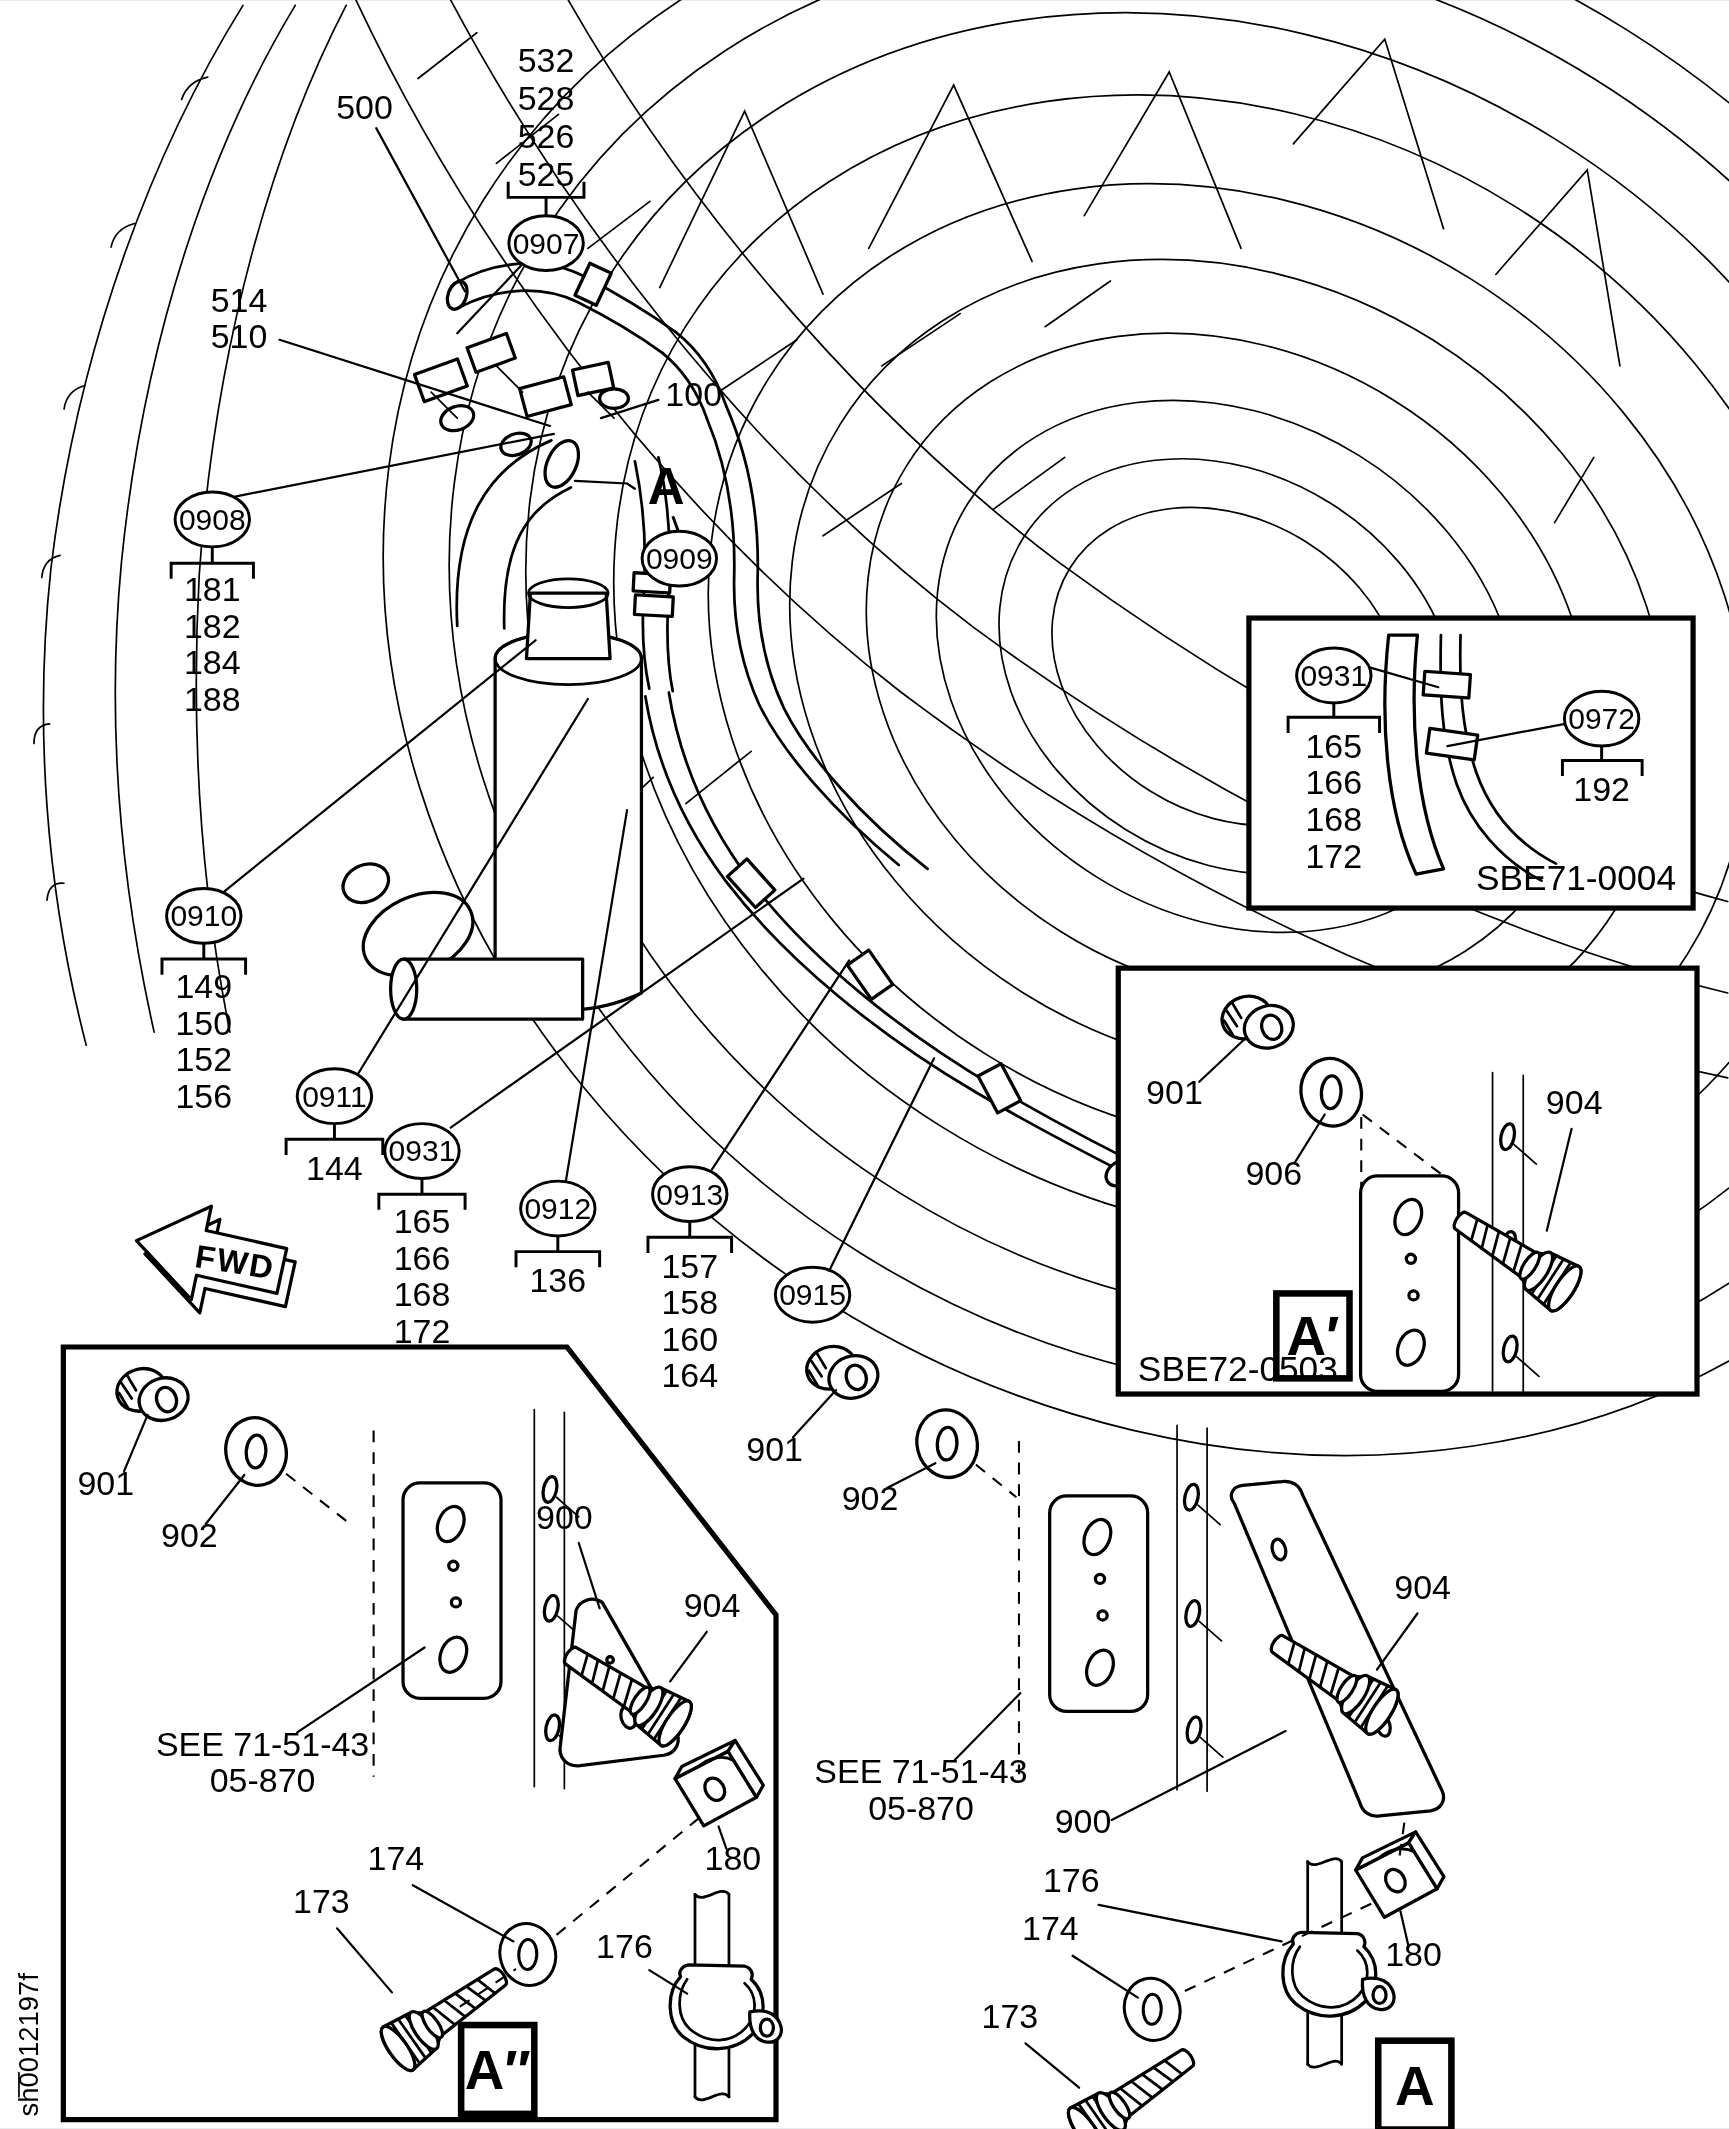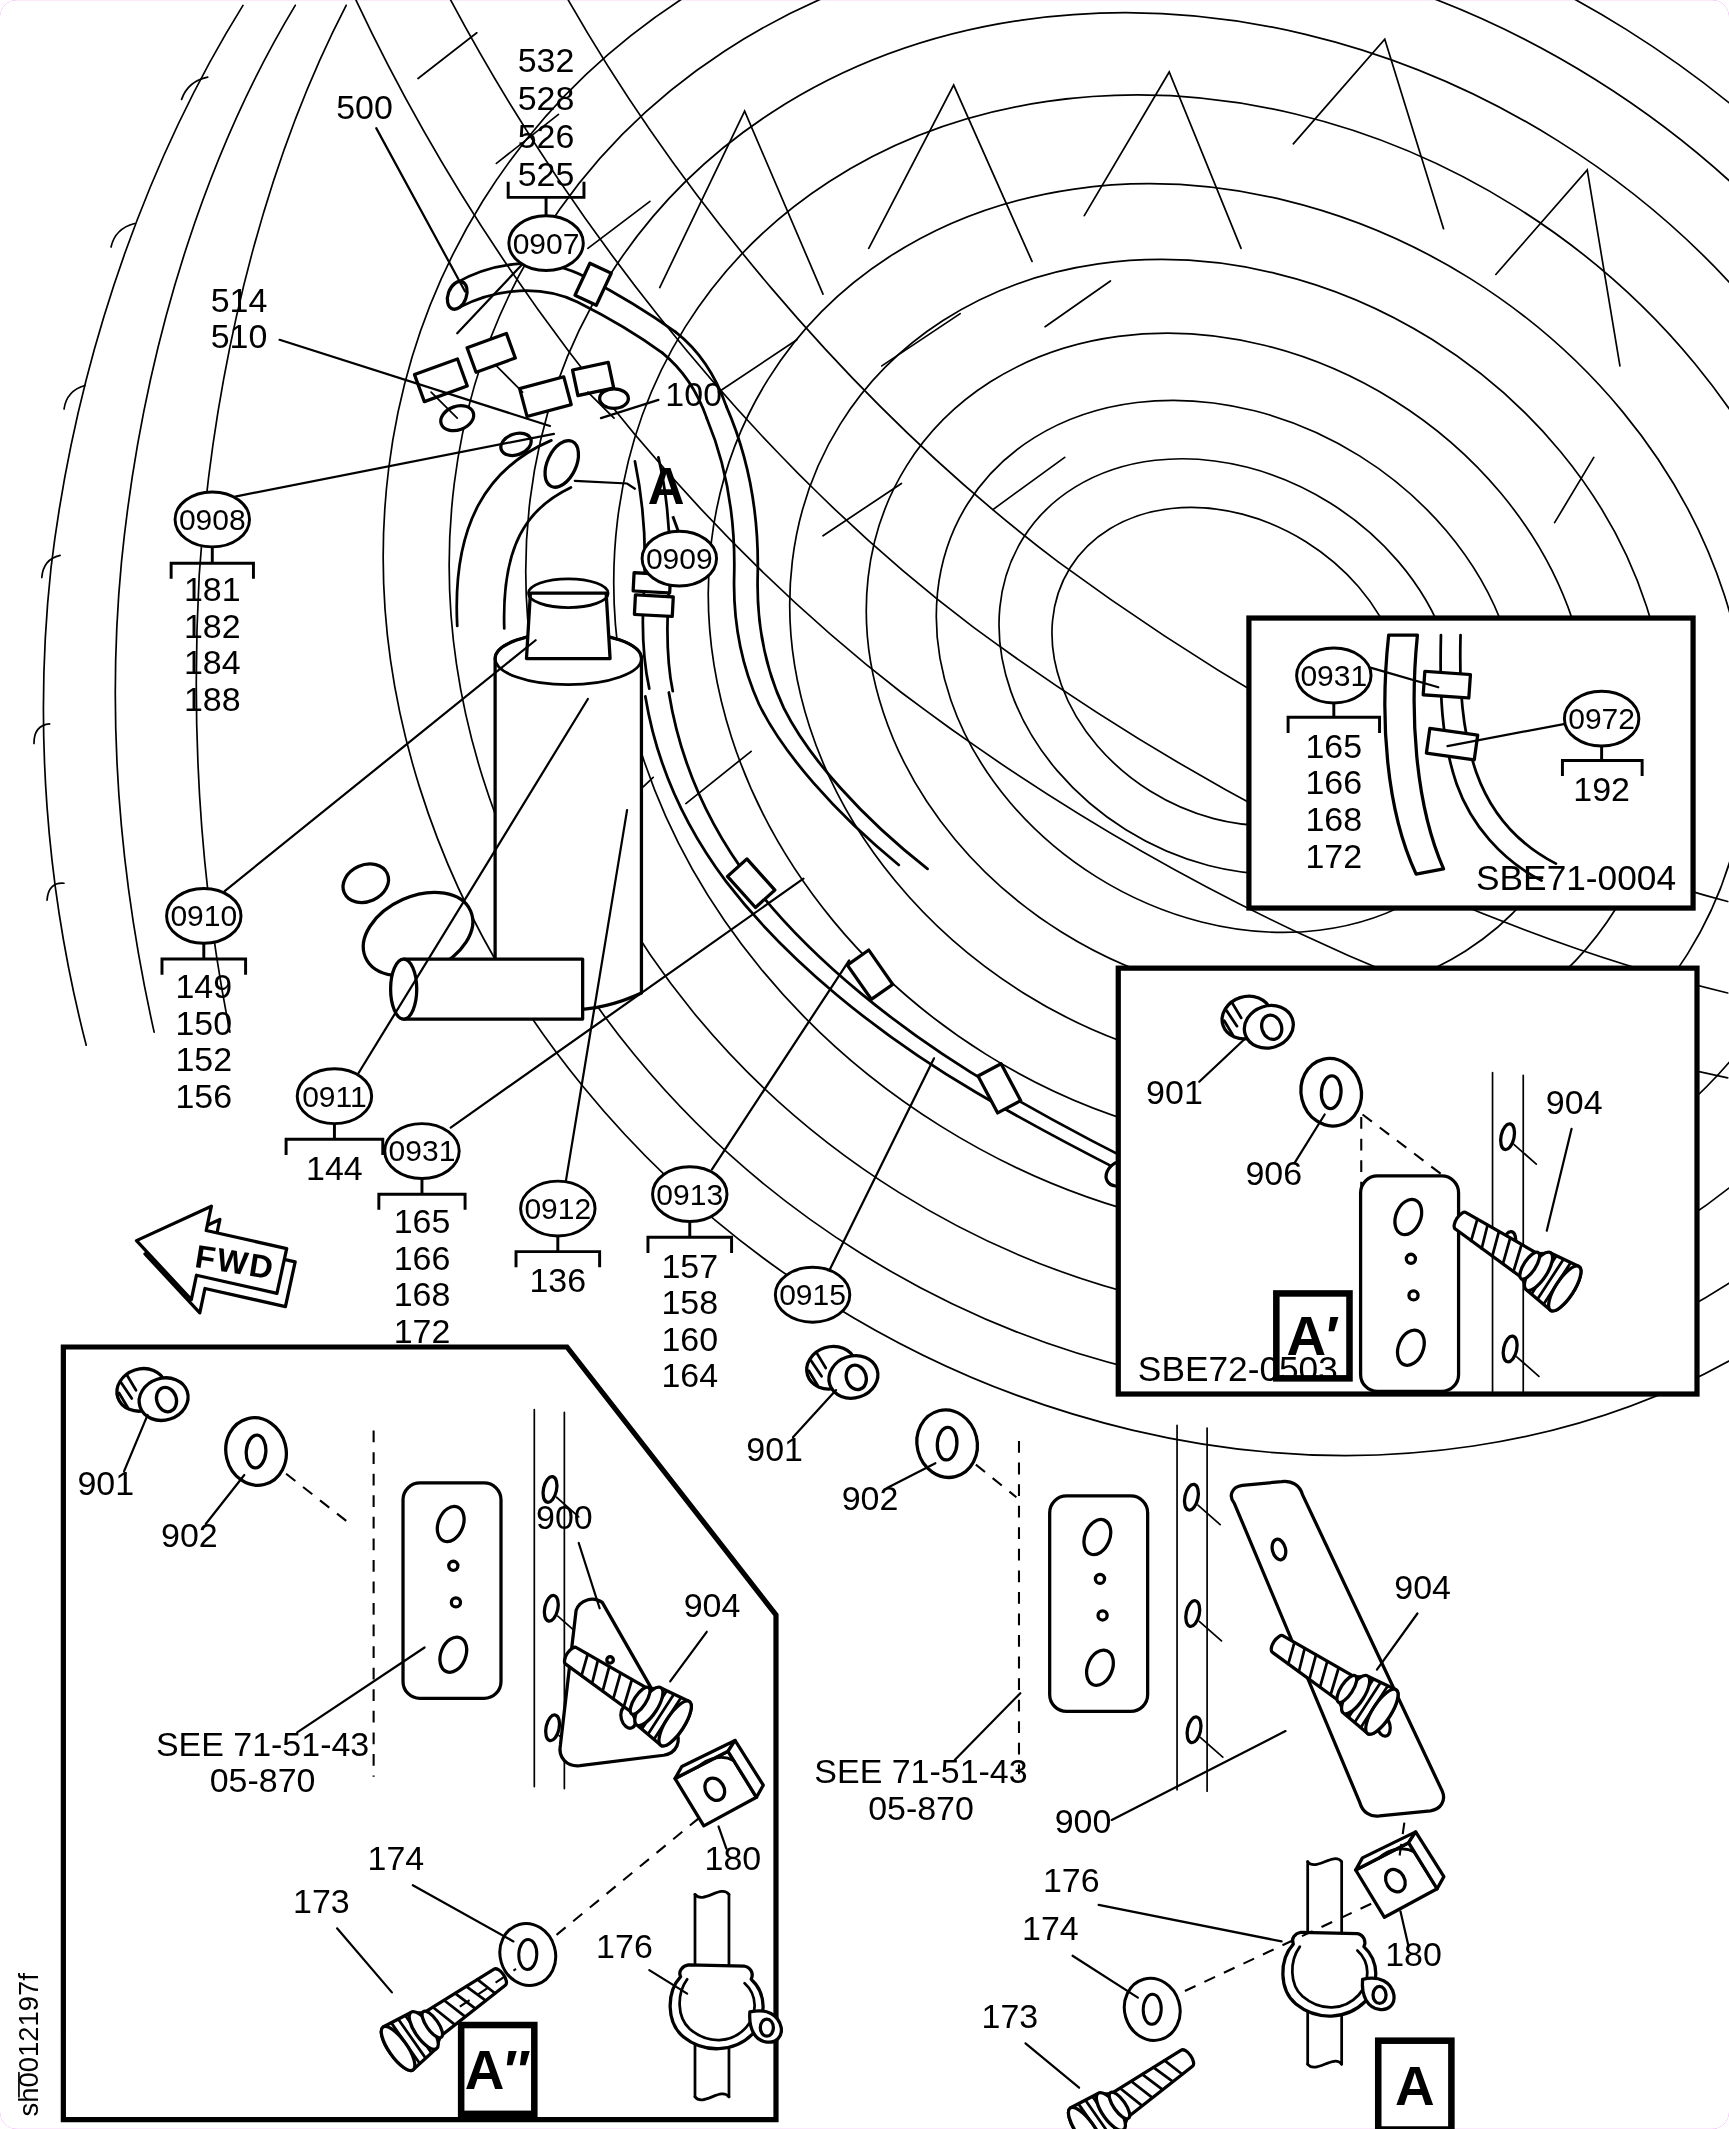--- a/index.html
+++ b/index.html
@@ -1,16 +1,16 @@
 <!DOCTYPE html>
 <html style="font-size:10.5px"><head>
 <meta charset="utf-8">
 <style>
   html,body { margin:0; padding:0; background:#ffffff; }
-  .page { position:relative; width:1729px; height:2129px; background:#d946ef; overflow:hidden;border-radius:17px; }
+  .page { position:relative; width:1729px; height:2129px; background:#0f766e; overflow:hidden; }
   svg { font-family:"Liberation Sans", sans-serif; }
   .art  { stroke:#000; fill:none; stroke-width:2.6; stroke-linecap:round; }
   .art2 { stroke:#000; fill:none; stroke-width:4.2; stroke-linecap:round; }
   .part { fill:#fff; stroke:#000; stroke-width:5; stroke-linejoin:round; }
   .lead { stroke:#000; stroke-width:3.4; fill:none; stroke-linecap:round; }
   .brk  { stroke:#000; stroke-width:4.5; fill:none; }
   .oval { fill:#fff; stroke:#000; stroke-width:4.5; }
   .dash { stroke:#000; stroke-width:3.2; fill:none; stroke-dasharray:18 15; }
   .box  { fill:#fff; stroke:#000; stroke-width:8; }
   .num  { font-size:52px; fill:#000; text-anchor:middle; }

